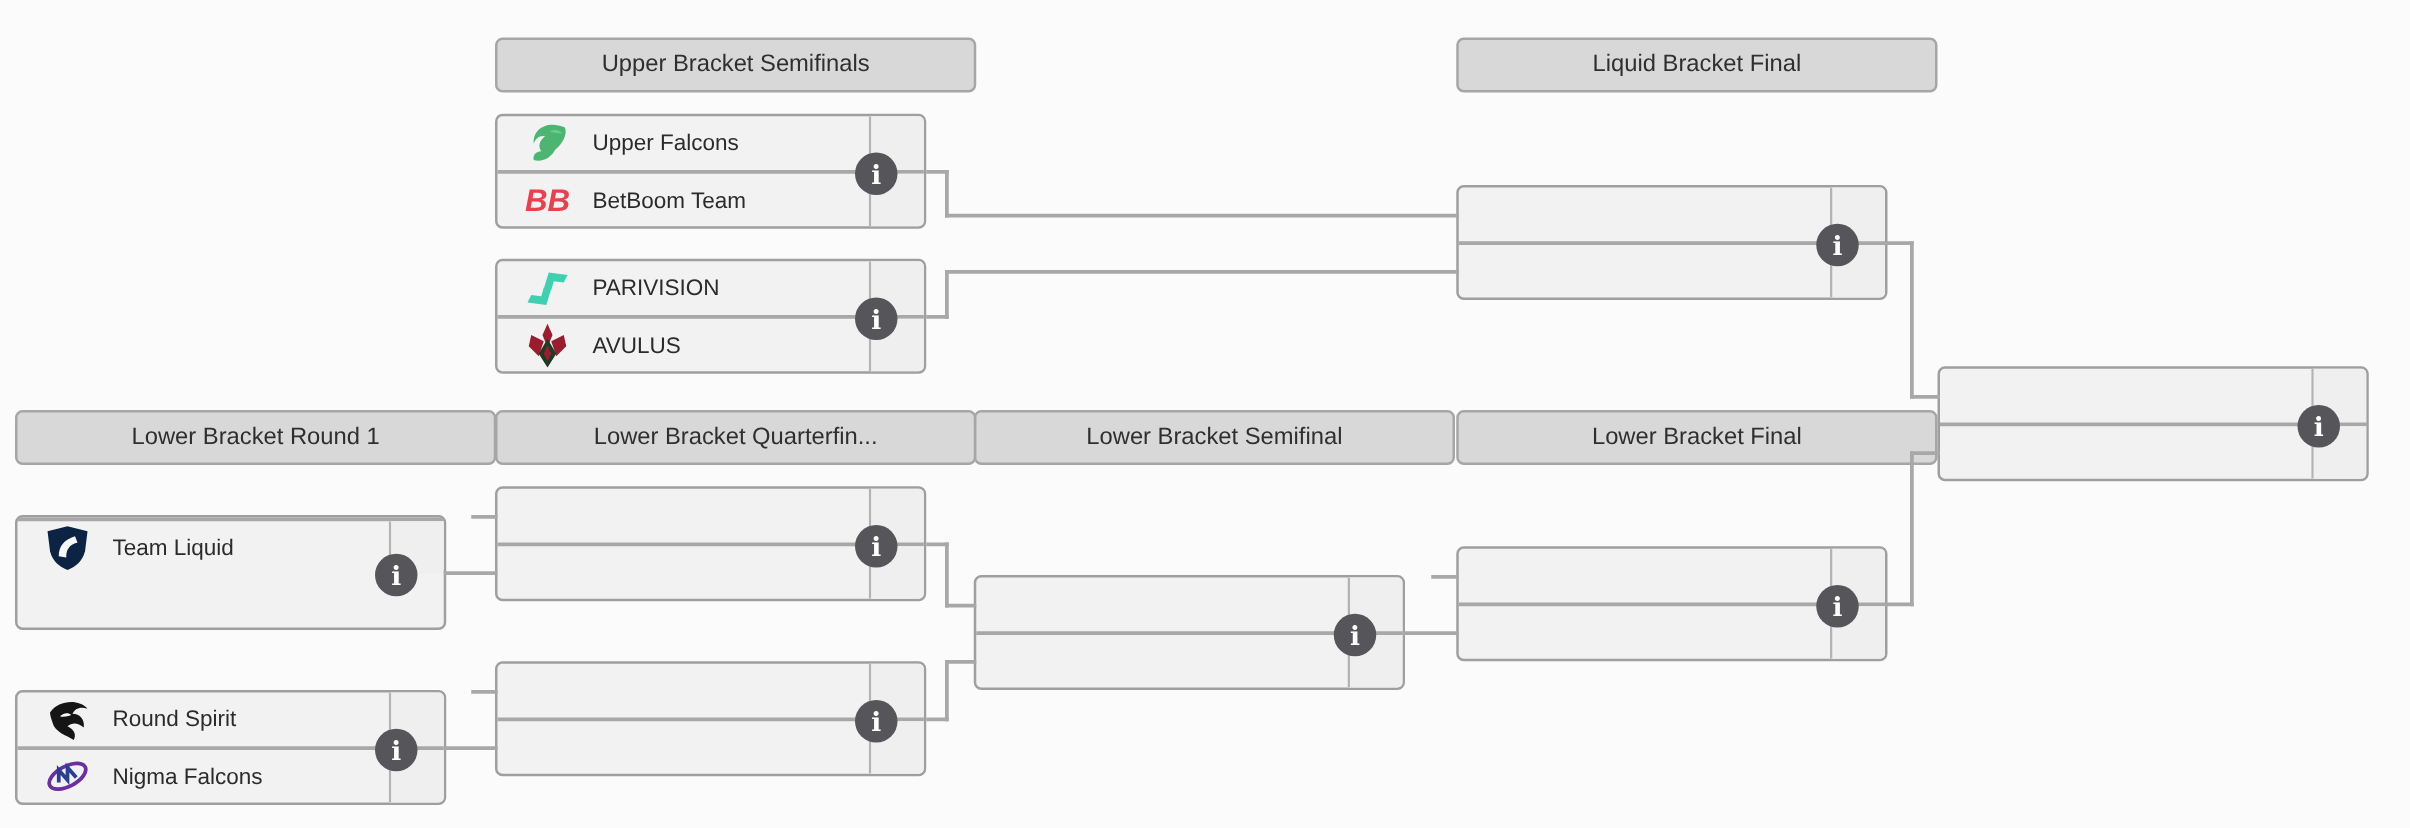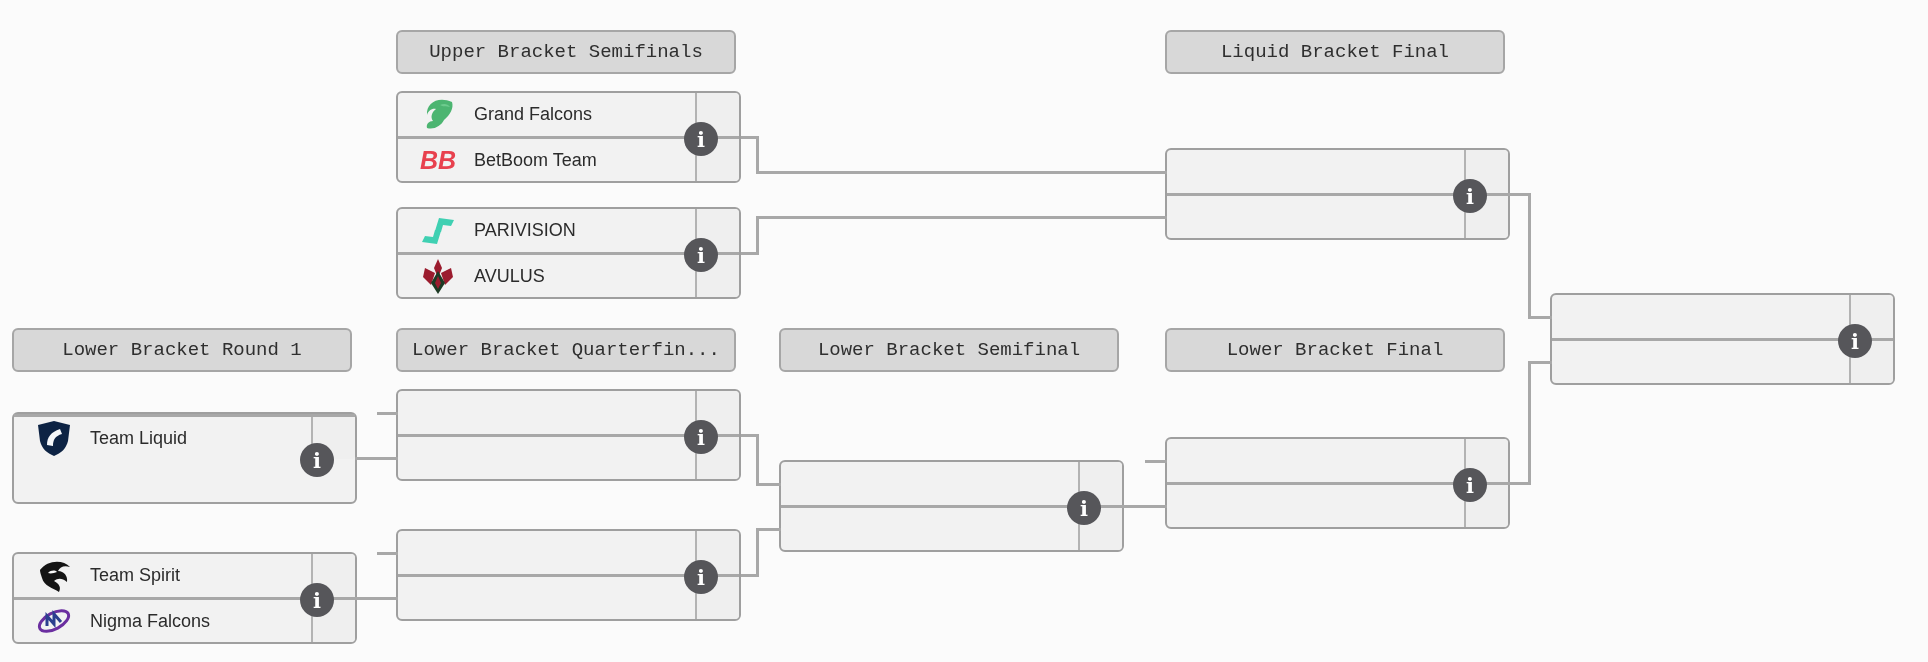--- a/index.html
+++ b/index.html
@@ -1,22 +1,22 @@
 <!DOCTYPE html>
 <html><head>
 <meta charset="utf-8">
 <style>
   html,body{margin:0;padding:0;background:#fbfbfb;font-family:"Liberation Sans","DejaVu Sans",sans-serif;}
   .bracket{position:relative;width:1928px;height:662px;background:#fbfbfb;overflow:hidden;}
 
   .round-header{
-    position:absolute;width:340px;height:44px;box-sizing:border-box;
+    position:absolute;width:385px;height:44px;box-sizing:border-box;
     background:#d8d8d8;border:2px solid #a6a6a6;border-radius:6px;
     display:flex;align-items:center;justify-content:center;
-    font-size:19px;color:#2f2f2f;white-space:nowrap;overflow:hidden;font-family:Liberation Mono, monospace;
+    font-size:19px;color:#2f2f2f;white-space:nowrap;overflow:hidden;
   }
 
   .match{
     position:absolute;width:345px;height:92px;box-sizing:border-box;
     background:#f2f2f2;border:2px solid #9f9f9f;border-radius:6px;
   }
   .row{position:relative;height:43px;display:flex;align-items:center;}
   .row.bot{border-top:3px solid #a8a8a8;height:42px;}
   .logo{width:40px;height:40px;margin-left:20px;display:flex;align-items:center;justify-content:center;flex:0 0 auto;text-align:center;}
   .logo svg{width:40px;height:40px;display:block;}
@@ -95,21 +95,21 @@
   <div class="conn" style="left:1145px;top:460px;width:22px;height:3px"></div>
 
   <div class="match" style="left:396px;top:91px">
     <div class="row top">
       <span class="logo">
         <svg viewBox="0 0 40 40">
             <path d="M34 7 C20 1 8 8 9 20 C10 16 14 13 18 14 C14 17 12 22 15 26 C11 26 8 29 9 33 C16 35 23 31 26 25 C32 20 36 13 34 7 Z" fill="#4cb571"></path>
             <path d="M22 10 C26 8 30 9 32 12 C28 11 25 12 22 10 Z" fill="#6ecb8e"></path>
           </svg>
       </span>
-      <span class="tname">Grand Falcons</span>
+      <span class="tname">Upper Falcons</span>
       <span class="score"></span>
     </div>
     <div class="row bot">
       <span class="logo">
         <svg viewBox="0 0 40 40">
             <text x="20" y="29" text-anchor="middle" font-size="25" font-weight="bold" font-style="italic" fill="#e8414e" font-family="Liberation Sans, sans-serif">BB</text>
           </svg>
       </span>
       <span class="tname">BetBoom Team</span>
       <span class="score"></span>
@@ -183,21 +183,21 @@
   </div>
 
   <div class="match" style="left:12px;top:552px">
     <div class="row top">
       <span class="logo">
         <svg viewBox="0 0 40 40">
             <path d="M6 14 C13 4 29 3 36 11 C30 9 26 11 24 15 C30 15 34 20 33 26 C28 22 24 22 20 25 C26 28 27 32 25 36 C19 32 10 30 8 22 C7 19 6 16 6 14 Z" fill="#151515"></path>
             <path d="M14 17 C17 14 21 14 23 16 C20 17 17 18 14 17 Z" fill="#fbfbfb"></path>
           </svg>
       </span>
-      <span class="tname">Team Spirit</span>
+      <span class="tname">Round Spirit</span>
       <span class="score"></span>
     </div>
     <div class="row bot">
       <span class="logo">
         <svg viewBox="0 0 40 40">
             <ellipse cx="20" cy="20" rx="16" ry="8" fill="none" stroke="#6b2fa0" stroke-width="3" transform="rotate(-28 20 20)"></ellipse>
             <path d="M13 25 L13 15 L20 23 L20 13 L27 21" stroke="#2b3f8f" stroke-width="3" fill="none"></path>
           </svg>
       </span>
       <span class="tname">Nigma Falcons</span>

